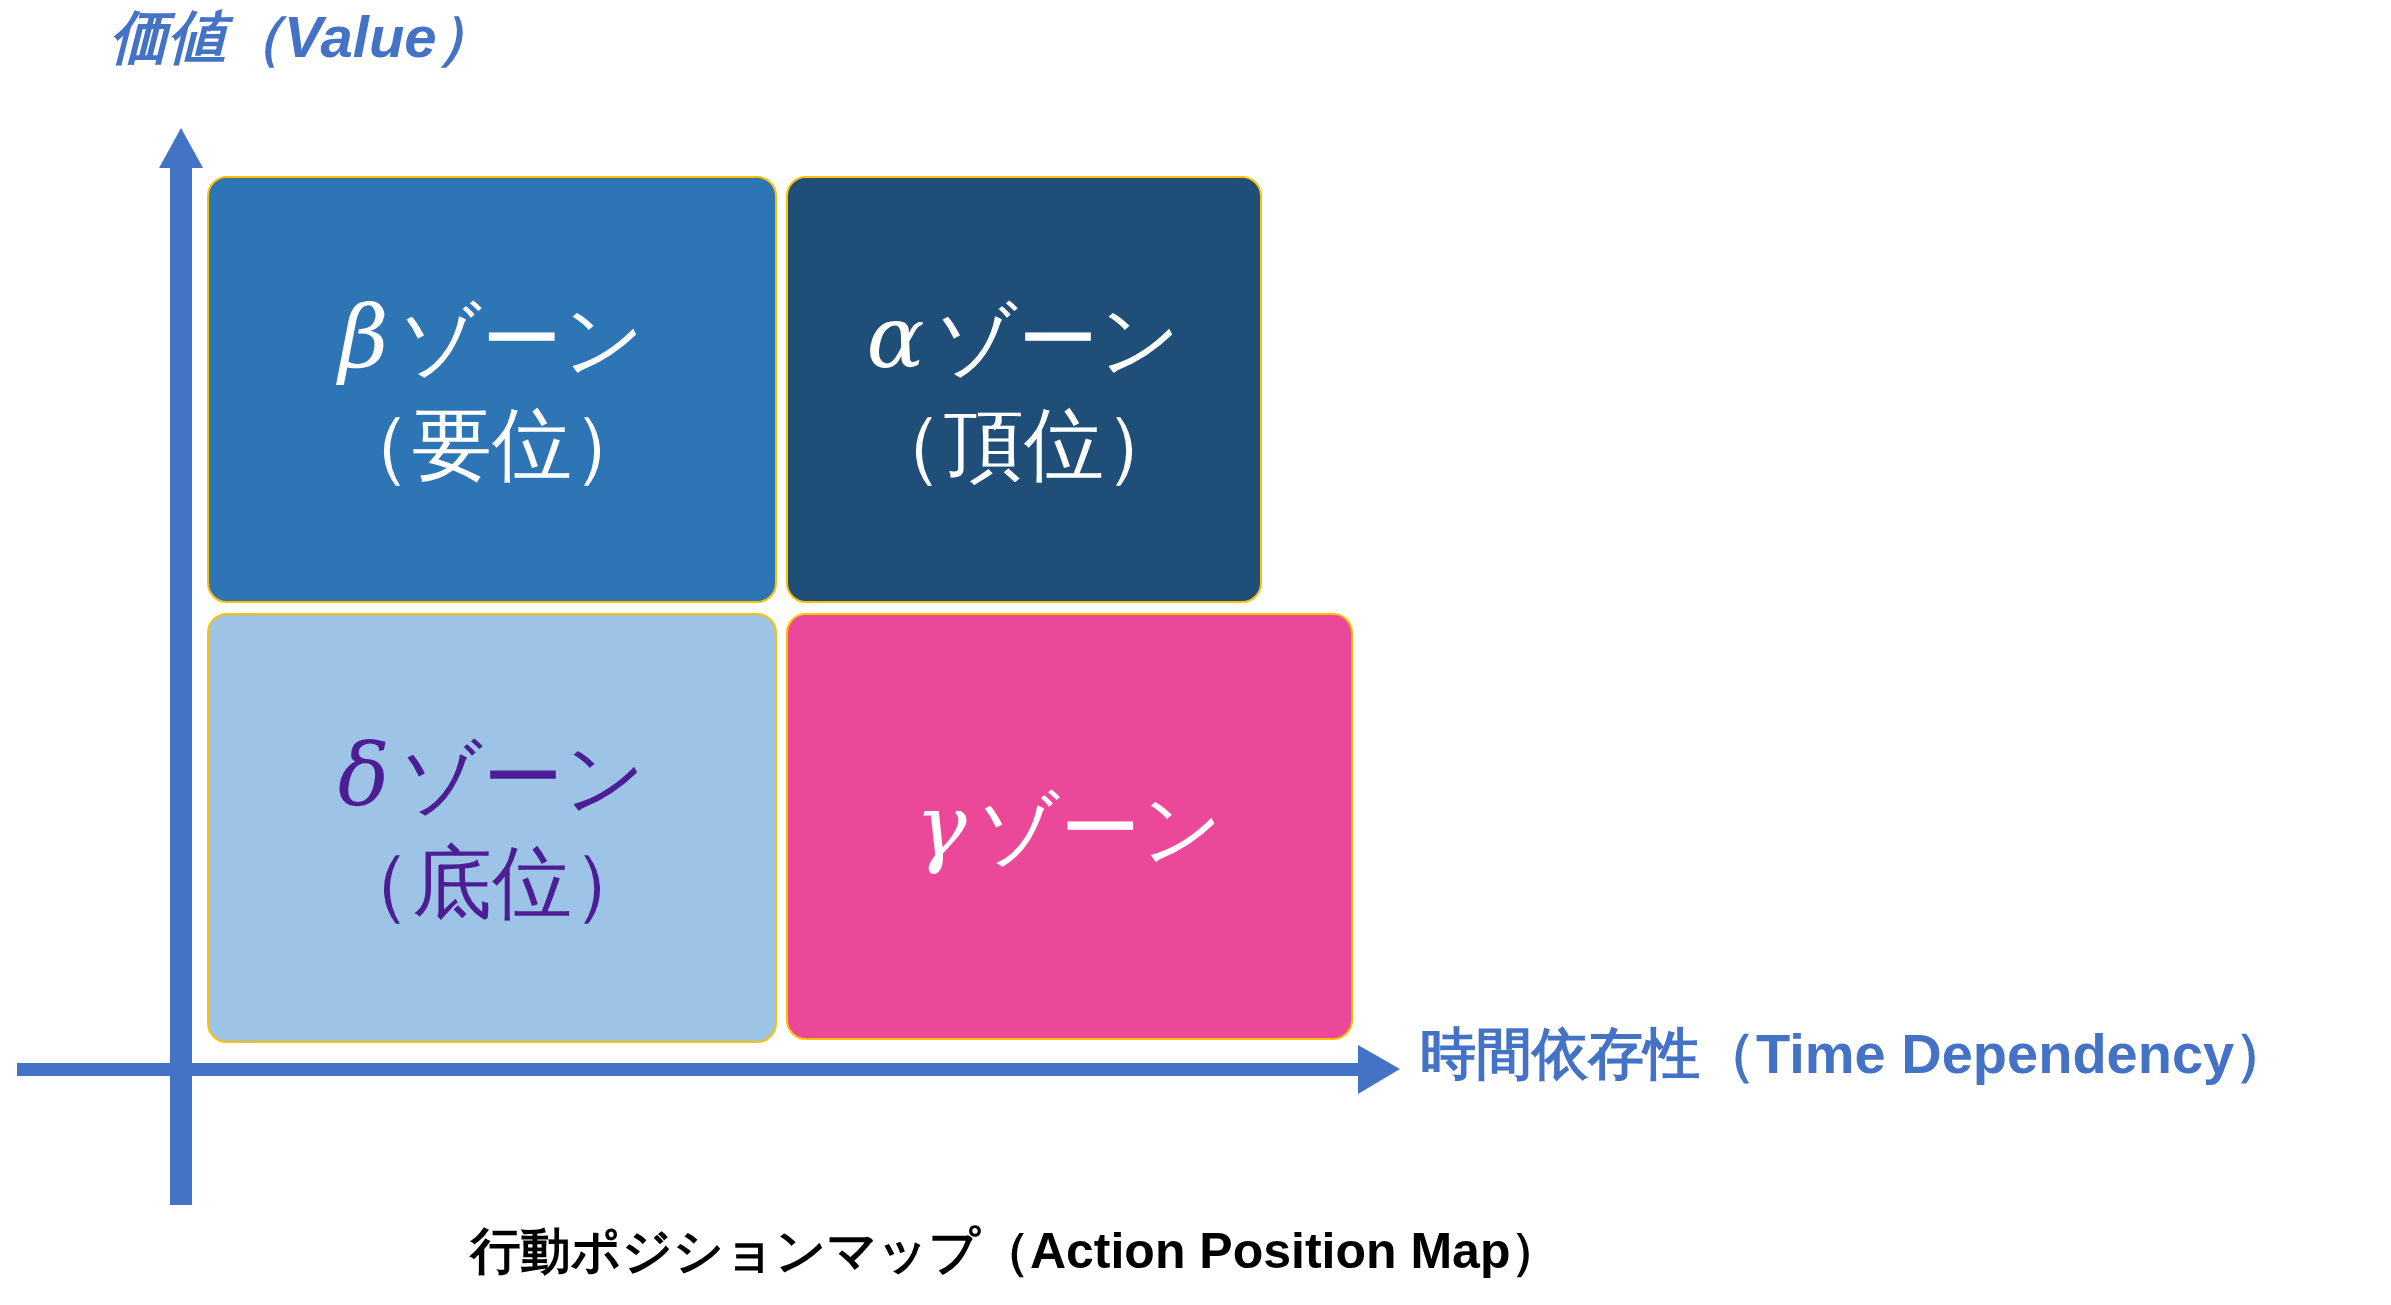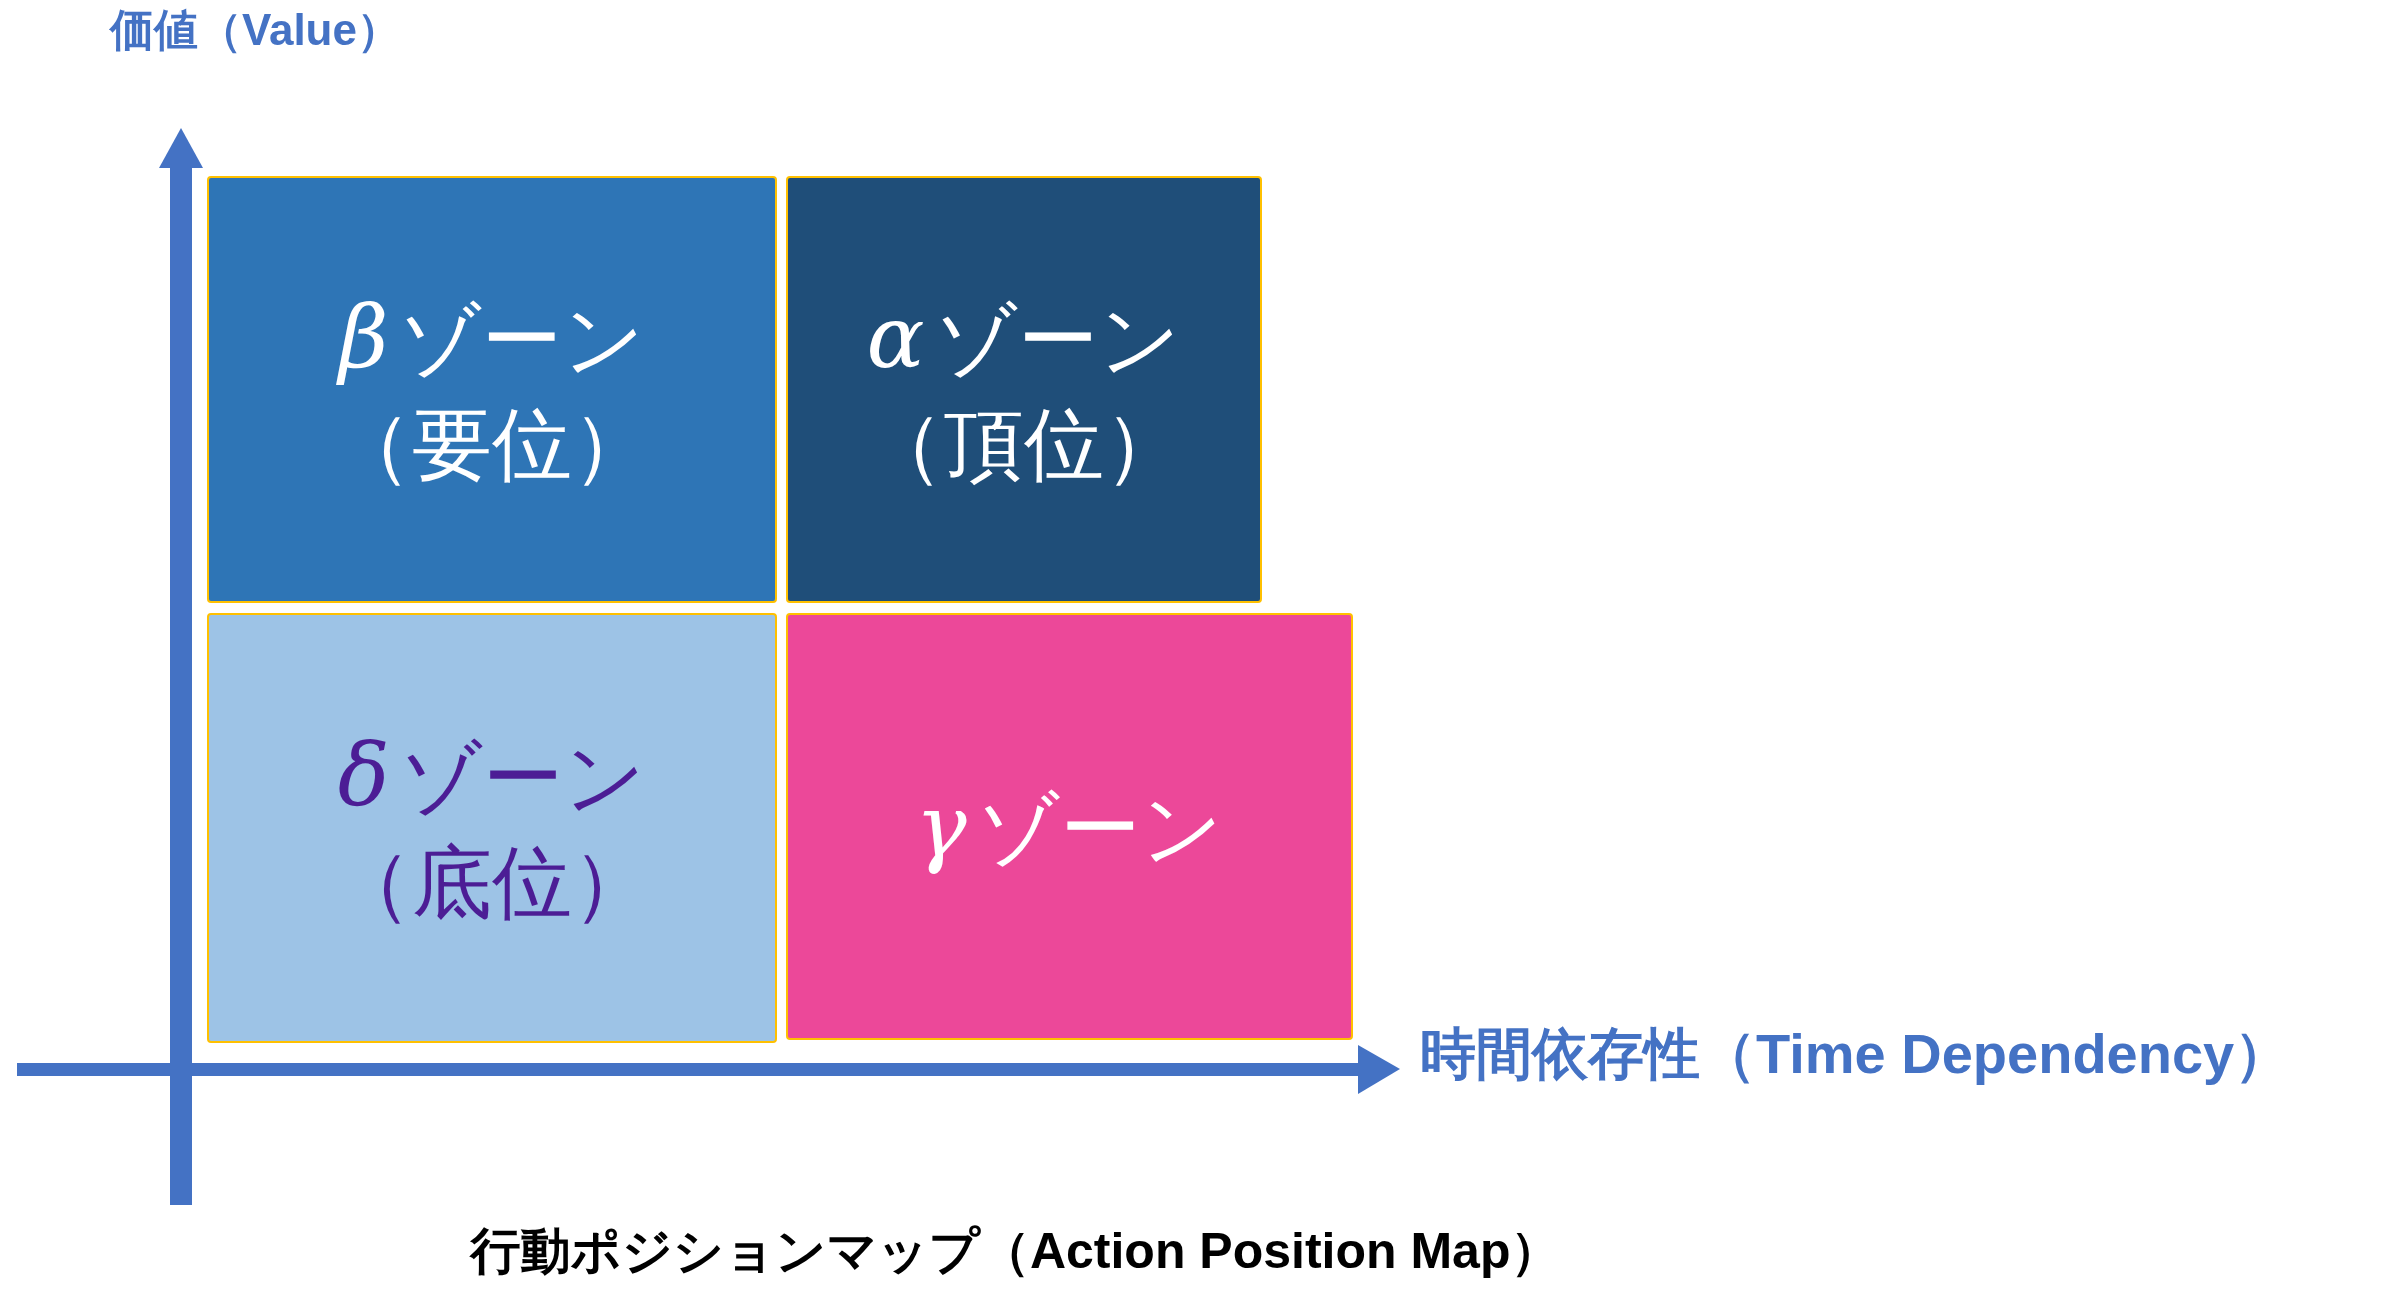--- a/index.html
+++ b/index.html
@@ -34,34 +34,35 @@
   .axis-title {
     position: absolute;
     color: #4472C4;
     font-weight: bold;
     white-space: nowrap;
     line-height: 1.0;
   }
   #y-axis-title {
     left: 110px;
     top: 8px;
-    font-size: 44px;
+    font-size: 58px;
+    font-style: italic;
   }
   #x-axis-title {
     left: 1420px;
     top: 1026px;
     font-size: 56px;
   }
 
   
   .zone {
     position: absolute;
     box-sizing: border-box;
     border: 2px solid #FFC000;
-    border-radius: 4px;
+    border-radius: 20px;
     display: flex;
     flex-direction: column;
     align-items: center;
     justify-content: center;
     color: #ffffff;
     text-align: center;
     line-height: 1.08;
   }
   .zone .zone-title {
     font-size: 80px;

